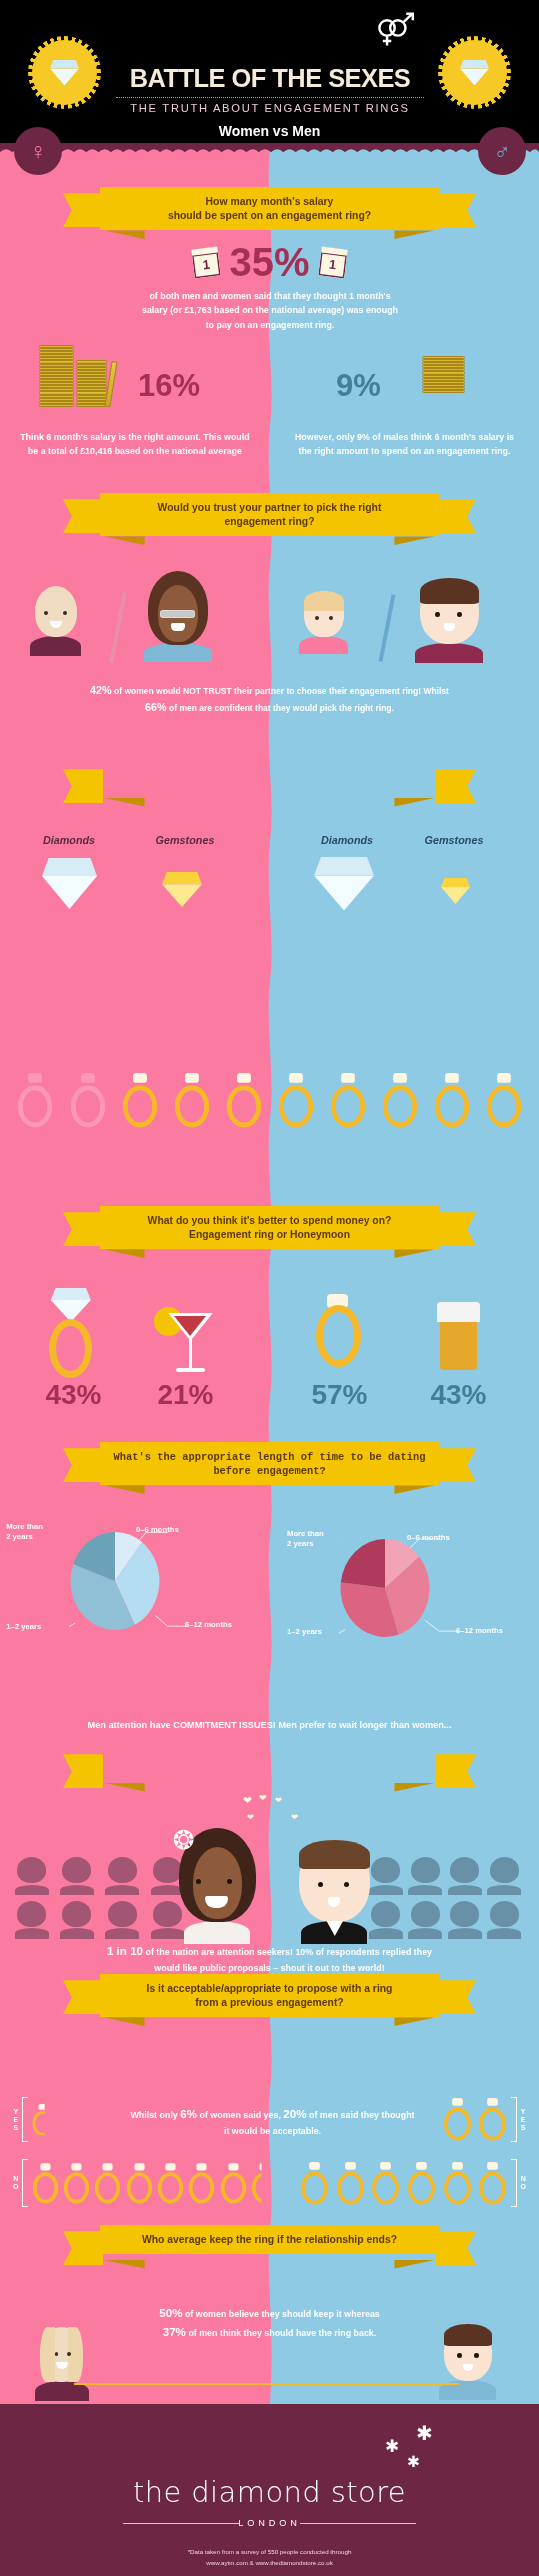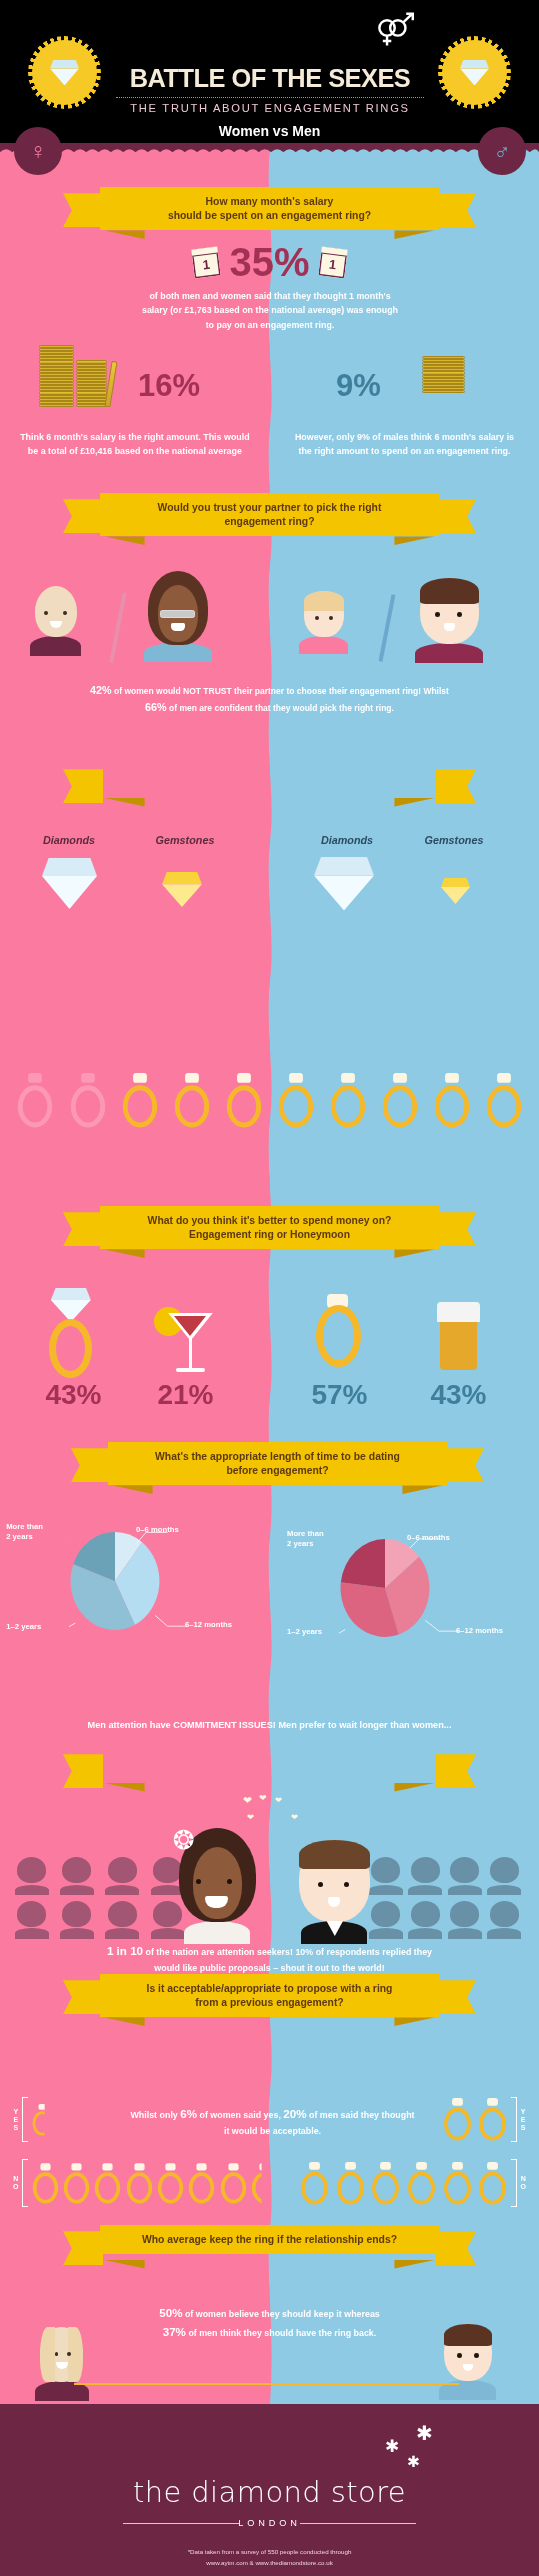--- a/index.html
+++ b/index.html
@@ -411,21 +411,21 @@
     </div>
   </div>
 
   <div style="position:absolute;top:1379px;left:0;width:539px;z-index:6;">
     <div class="big pinknum" style="position:absolute;left:31px;width:85px;text-align:center;font-size:28px;">43%</div>
     <div class="big pinknum" style="position:absolute;left:143px;width:85px;text-align:center;font-size:28px;">21%</div>
     <div class="big bluenum" style="position:absolute;left:297px;width:85px;text-align:center;font-size:28px;">57%</div>
     <div class="big bluenum" style="position:absolute;left:416px;width:85px;text-align:center;font-size:28px;">43%</div>
   </div>
 
-  <div style="position:absolute;top:1442px;left:108px;width:339px;z-index:6;">
+  <div style="position:absolute;top:1442px;left:100px;width:339px;z-index:6;font-family:Liberation Mono, monospace;">
     <div class="ribbon">
       <div class="tail l"></div>
       <div class="tail r"></div>
       <div class="fold l"></div>
       <div class="fold r"></div>
       <div class="body" style="white-space:pre-line;">What's the appropriate length of time to be dating
 before engagement?</div>
     </div>
   </div>
 

